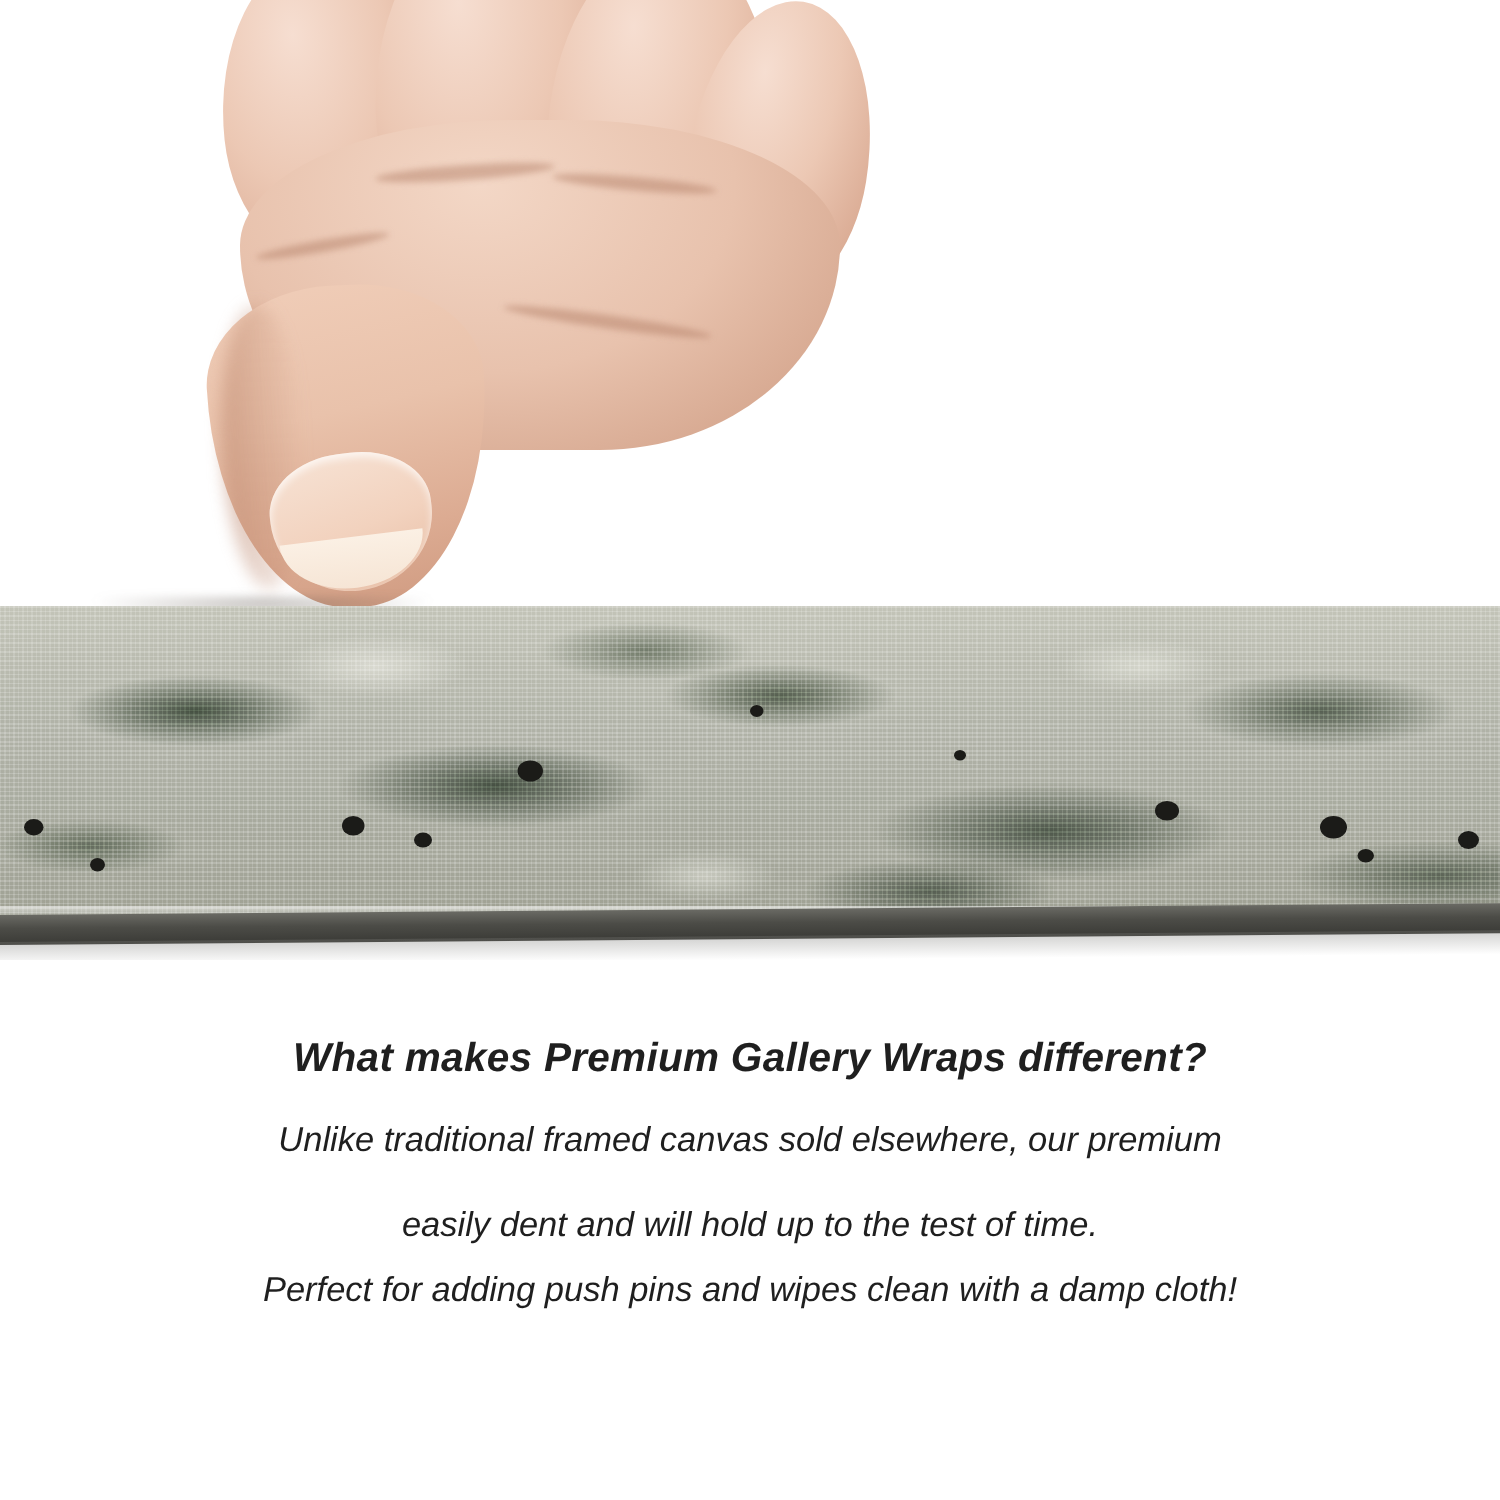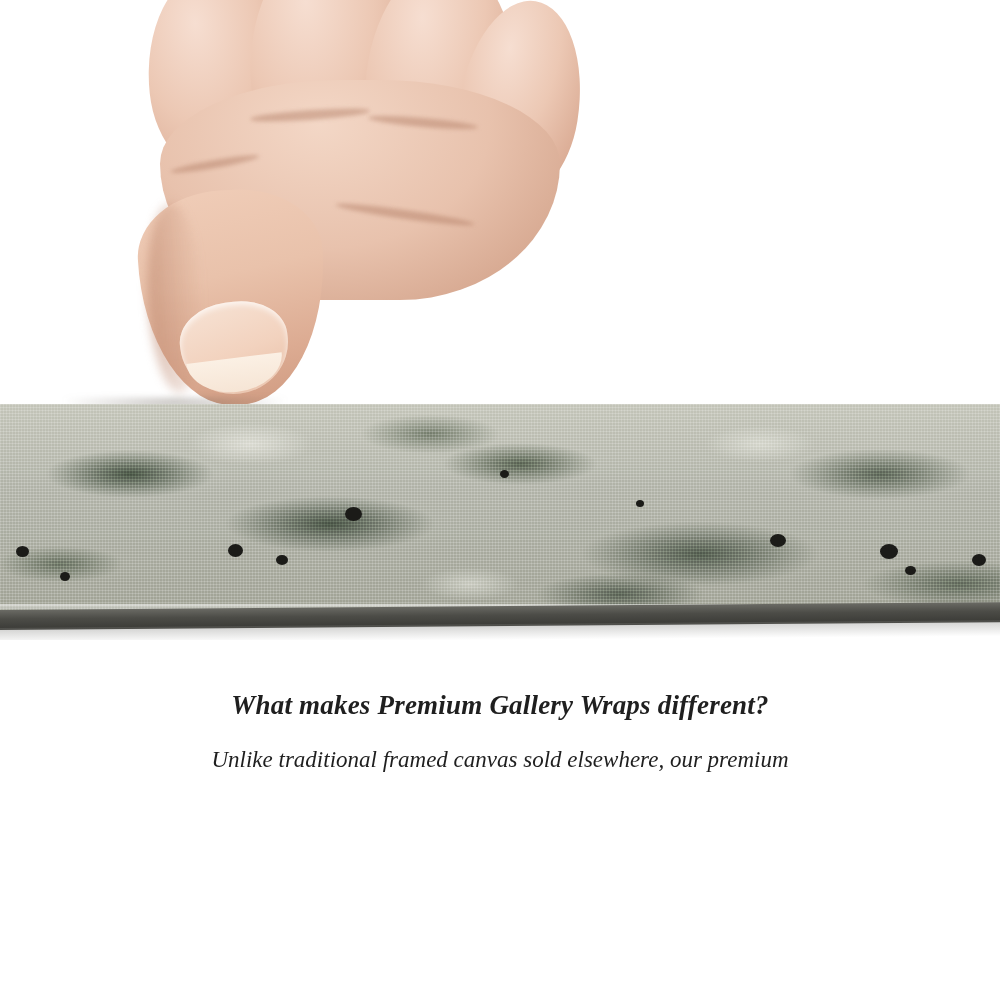--- a/index.html
+++ b/index.html
@@ -197,21 +197,21 @@
   }
 
   
   .caption {
     position: absolute;
     left: 0;
     top: 690px;
     width: 1000px;
     text-align: center;
     color: #1f1f1f;
-    font-family: Liberation Serif, serif;
+    font-family: Liberation Sans, sans-serif;
     font-style: italic;
   }
   .caption-title {
     font-size: 27px;
     font-weight: 700;
     letter-spacing: 0.2px;
     margin-bottom: 12px;
   }
   .caption-line {
     font-size: 23px;
@@ -267,15 +267,17 @@
         <div class="wrap-edge-light"></div>
       </div>
       <div class="wrap-side"></div>
       <div class="wrap-shadow"></div>
     </div>
   </div>
 
   <div class="caption">
     <div class="caption-title">What makes Premium Gallery Wraps different?</div>
     <div class="caption-line">Unlike traditional framed canvas sold elsewhere, our premium</div>
+    <div class="caption-line">easily dent and will hold up to the test of time.</div>
+    <div class="caption-line last">Perfect for adding push pins and wipes clean with a damp cloth!</div>
   </div>
 
 </div>
 
 </body></html>

